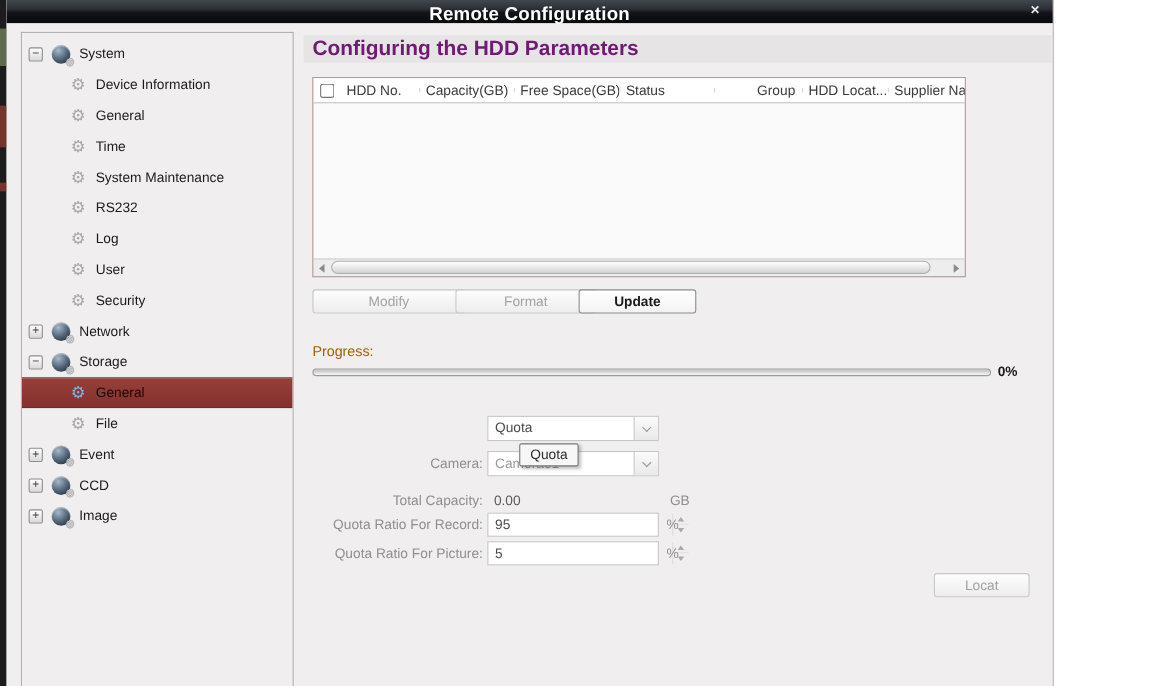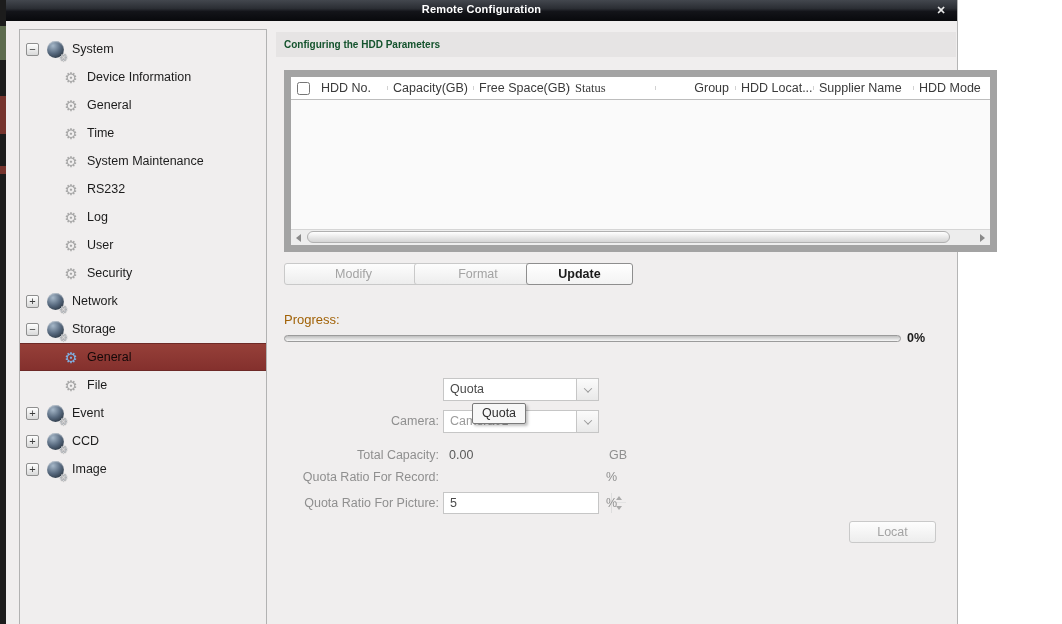--- a/index.html
+++ b/index.html
@@ -13,21 +13,21 @@
   .edge-strip .m3 { position:absolute; left:0; top:166px; width:6px; height:8px; background:#76342e; }
 
   
   .window { position:absolute; left:6px; top:0; width:952px; height:624px;
     background:#f0eeee; border-right:1px solid #b5b5b5; }
 
   .titlebar { position:absolute; left:0; top:0; width:100%; height:21px;
     background:linear-gradient(180deg,#43474e 0%,#2b2e34 40%,#131419 55%,#08090c 100%);
     color:#ffffff; }
   .titlebar .title { position:absolute; left:0; right:0; top:3px; text-align:center;
-    font-size:11px; font-weight:bold; letter-spacing:.2px; }
+    font-size:17px; font-weight:bold; letter-spacing:.2px; }
   .close-btn { position:absolute; right:8px; top:3px; width:16px; height:15px;
     color:#e8e8e8; font-size:11px; font-weight:bold; text-align:center; line-height:15px; cursor:pointer; }
 
   
   .tree-panel { position:absolute; left:13px; top:29px; width:248px; height:595px;
     border:1px solid #b2b2b2; border-bottom:none; background:#f0eeee; padding-top:5px; overflow:hidden; }
   .tree-row { height:28px; display:flex; align-items:center; font-size:12.5px; color:#1c1c1c; cursor:pointer; }
   .tree-row.root { padding-left:6px; }
   .tree-row.child { padding-left:43px; }
   .expander { flex:0 0 13px; width:13px; height:13px; margin-right:8px;
@@ -39,25 +39,25 @@
     position:relative; box-shadow:inset 0 1px 1px rgba(255,255,255,.45); }
   .globe .mini-gear { position:absolute; right:-4px; bottom:-5px; font-size:10px;
     color:#d6dbe0; text-shadow:0 0 1px #222; }
   .gear { flex:0 0 16px; font-size:15px; line-height:15px; color:#a6a6a6; margin-right:8px; text-align:center; }
   .tree-row.selected { background:linear-gradient(#964039,#84302d);
     border-top:1px solid #6e2a27; border-bottom:1px solid #6e2a27; color:#140808; }
   .tree-row.selected .gear { color:#7fb2e5; }
 
   
   .section-header { position:absolute; left:270px; top:32px; width:680px; height:25px;
-    background:#e6e4e4; color:#14532d; font-weight:bold; font-size:10px;
+    background:#e6e4e4; color:#701a75; font-weight:bold; font-size:19px;
     line-height:25px; padding-left:8px; }
 
-  .hdd-table { position:absolute; left:278px; top:70px; width:713px; height:182px;
-    background:#fca5a5; border:7px solid #a3a3a3; display:flex; flex-direction:column; }
+  .hdd-table { position:absolute; left:278px; top:70px; width:594px; height:182px;
+    background:#fca5a5; border:1px solid #a3a3a3; display:flex; flex-direction:column; }
   .thead { height:23px; background:#ffffff; border-bottom:1px solid #bdbdbd;
     display:flex; align-items:center; font-size:12.5px; color:#3a3a3a; overflow:hidden; }
   .th { padding:0 6px; white-space:nowrap; position:relative; overflow:hidden; }
   .th.sep::before { content:""; position:absolute; left:0; top:5px; bottom:5px; width:1px; background:#d2d2d2; }
   .cb-cell { flex:0 0 24px; display:flex; align-items:center; justify-content:center; }
   .cb-cell input { width:13px; height:13px; }
   .tbody { flex:1 1 auto; background:#fafafa; }
   .hscroll { height:16px; background:#ededed; border-top:1px solid #d5d5d5;
     display:flex; align-items:center; position:relative; }
   .scroll-arrow { width:15px; height:14px; display:flex; align-items:center; justify-content:center; cursor:pointer; }
@@ -217,21 +217,21 @@
   <div class="section-header">Configuring the HDD Parameters</div>
 
   <div class="hdd-table">
     <div class="thead">
       <div class="cb-cell">
         <input type="checkbox" style="">
       </div>
       <div class="th" style="flex:0 0 72px;">HDD No.</div>
       <div class="th sep" style="flex:0 0 86px;">Capacity(GB)</div>
       <div class="th sep" style="flex:0 0 96px;">Free Space(GB)</div>
-      <div class="th sep" style="flex:0 0 86px;font-family:Liberation Serif, serif;">Status</div>
+      <div class="th sep" style="flex:0 0 86px;">Status</div>
       <div class="th sep" style="flex:0 0 80px;text-align:right;">Group</div>
       <div class="th sep" style="flex:0 0 78px;">HDD Locat...</div>
       <div class="th sep" style="flex:0 0 100px;">Supplier Name</div>
       <div class="th sep" style="flex:1 1 auto;">HDD Mode</div>
     </div>
     <div class="tbody"></div>
     <div class="hscroll">
       <div class="scroll-arrow" style="margin-right:auto;">
           <span class="tri-left"></span>
         </div>
@@ -267,20 +267,31 @@
       </div>
   </div>
 
   <div class="tooltip">Quota</div>
 
   <div class="flabel" style="top:444px;">Total Capacity:</div>
   <div class="static-val" style="left:443px; top:444px;">0.00</div>
   <div class="unit" style="left:603px; top:444px;">GB</div>
 
   <div class="flabel" style="top:466px; line-height:22px;">Quota Ratio For Record:</div>
+  <div class="spinbox" style="top:466px;">
+    <input value="95" style="">
+    <div class="spin-btns">
+      <div class="spin-up">
+          <span class="tri-up"></span>
+        </div>
+      <div class="spin-down">
+          <span class="tri-down"></span>
+        </div>
+    </div>
+  </div>
   <div class="unit" style="left:600px; top:466px; line-height:22px;">%</div>
 
   <div class="flabel" style="top:492px; line-height:22px;">Quota Ratio For Picture:</div>
   <div class="spinbox" style="top:492px;">
     <input value="5" style="">
     <div class="spin-btns">
       <div class="spin-up">
           <span class="tri-up"></span>
         </div>
       <div class="spin-down">

